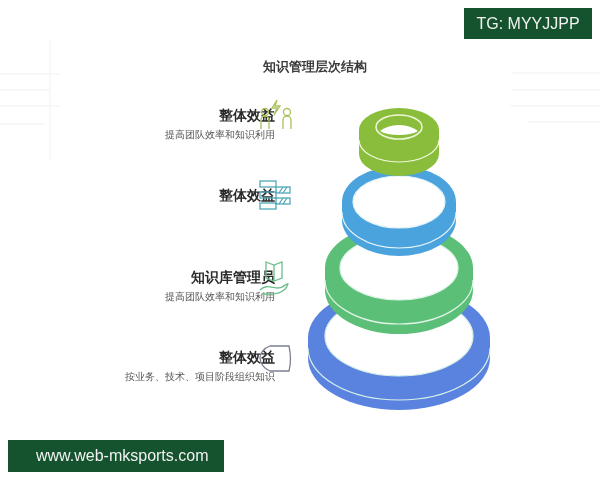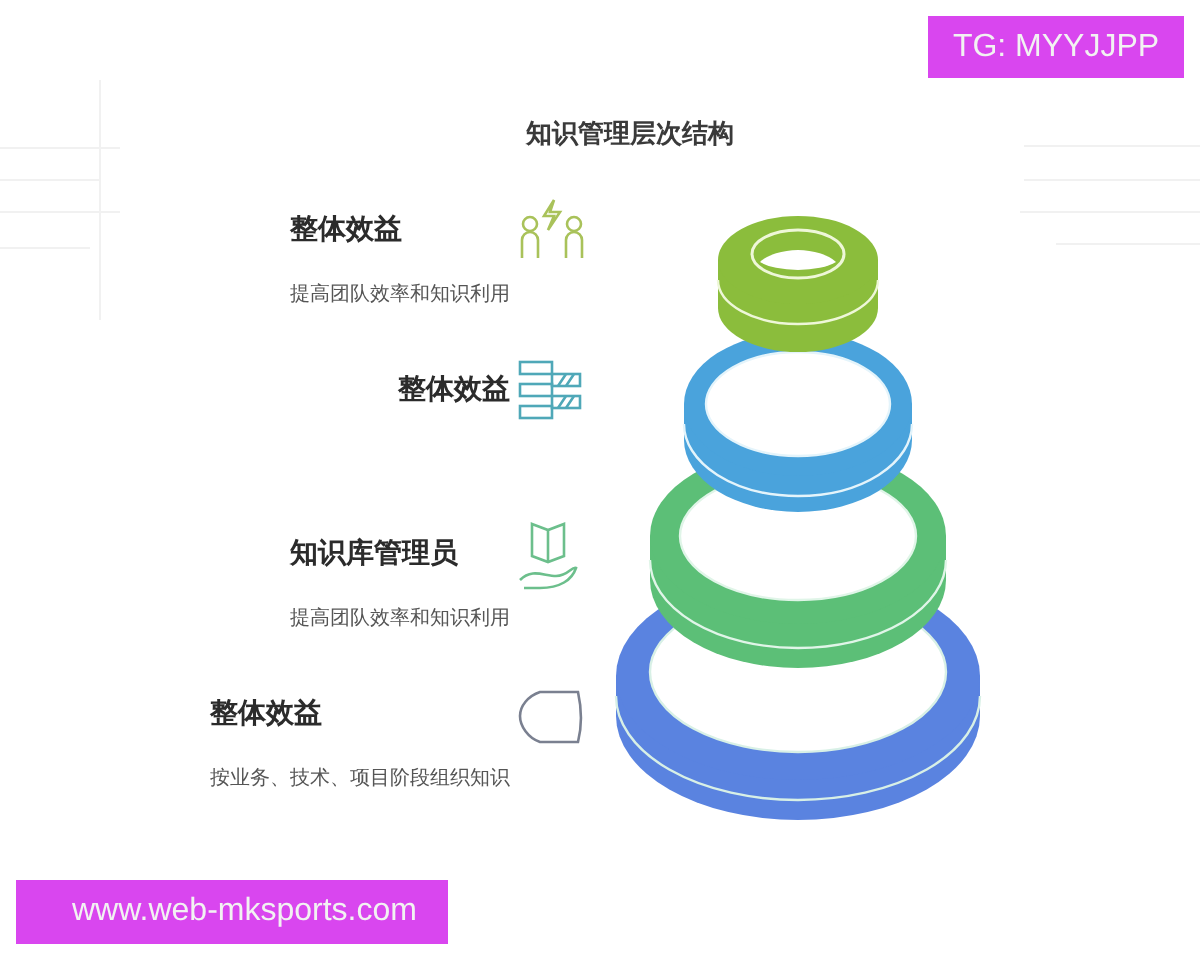--- a/index.html
+++ b/index.html
@@ -6,27 +6,27 @@
     body {
       width: 600px; height: 480px; position: relative; overflow: hidden;
       background: #ffffff;
       font-family: "DejaVu Sans", "Liberation Sans", sans-serif;
     }
     .bg-lines { position: absolute; inset: 0; pointer-events: none; }
     .title {
       position: absolute; left: 0; width: 540px; top: 58px; text-align: center;
       font-size: 13px; font-weight: bold; color: #3a3a3a; padding-left: 45px;
     }
-    .row { position: absolute; right: 345px; text-align: left; }
+    .row { position: absolute; right: 325px; text-align: right; }
     .row .head { font-size: 14px; font-weight: bold; color: #2b2b2b; line-height: 18px; }
-    .row .desc { font-size: 10px; color: #555; margin-top: 17px; line-height: 14px; white-space: nowrap; }
+    .row .desc { font-size: 10px; color: #555; margin-top: 4px; line-height: 14px; white-space: nowrap; }
     .icon { position: absolute; }
     .rings { position: absolute; left: 0; top: 0; }
     .badge {
-      position: absolute; background: #d946ef; color: #f2f2f2;
+      position: absolute; background: #14532d; color: #f2f2f2;
       font-family: "Liberation Sans", sans-serif;
     }
     .badge-tg { left: 464px; top: 8px; width: 128px; height: 31px; line-height: 31px; font-size: 16px; text-align: center; }
     .badge-site { left: 8px; top: 440px; width: 216px; height: 32px; line-height: 32px; font-size: 16px; padding-left: 28px; box-sizing: border-box; }
   </style>
 </head>
 <body>
 
 <svg class="bg-lines" width="600" height="480">
   <g stroke="#f1f1f1" stroke-width="1">

